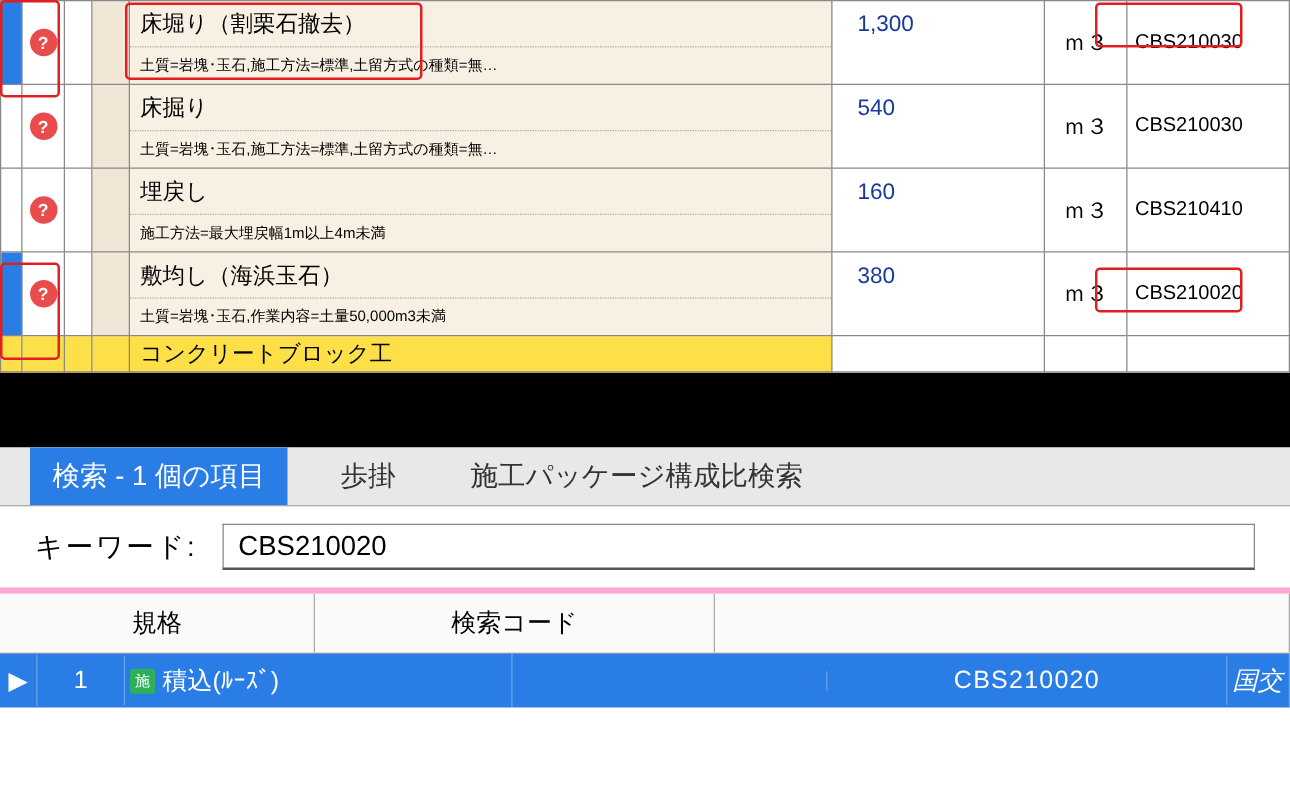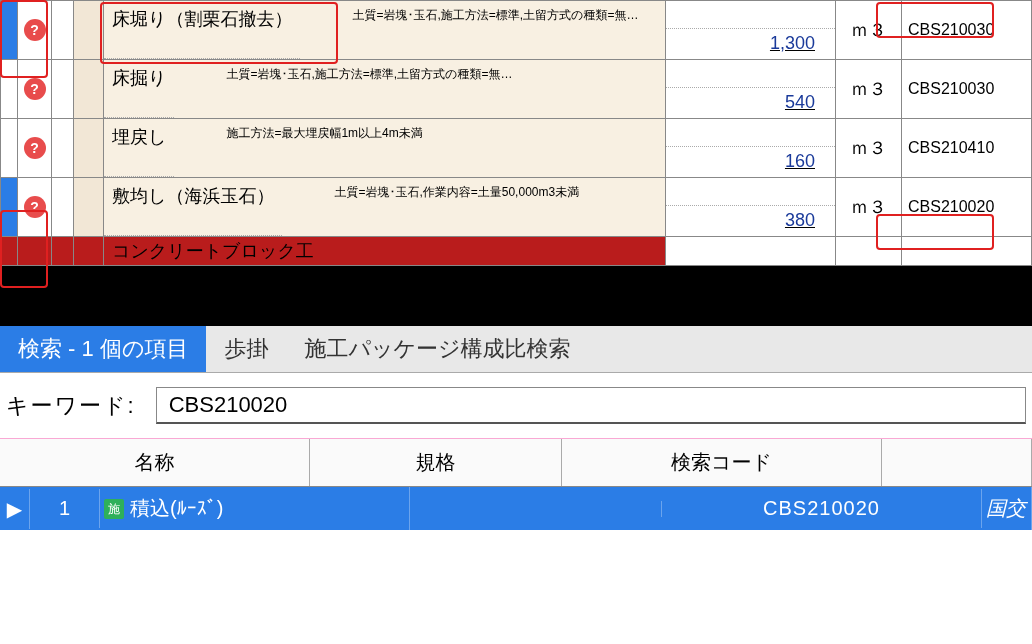--- a/index.html
+++ b/index.html
@@ -33,35 +33,35 @@
       background: #e84c4c;
       color: #fff;
       font-weight: bold;
       line-height: 22px;
       text-align: center;
       font-size: 14px;
     }
     .checkbox-col { width: 22px; background: #fff; }
     .spacer-col { width: 30px; background: #f2e7d6; }
     .desc-col { background: #f8f0e2; padding: 0; }
-    .desc-inner { display: flex; flex-direction: row; min-height: 58px; gap: 44px; }
+    .desc-inner { display: flex; flex-direction: column; min-height: 58px; }
     .desc-title {
       padding: 6px 8px;
       font-size: 18px;
       border-bottom: 1px dotted #aaa;
     }
     .desc-detail {
       padding: 6px 8px;
       font-size: 12px;
       white-space: nowrap;
       overflow: hidden;
       text-overflow: ellipsis;
     }
     .qty-col { width: 170px; padding: 0; background: #fff; }
-    .qty-inner { display: flex; flex-direction: column; min-height: 58px; text-decoration: underline; }
+    .qty-inner { display: flex; min-height: 58px; }
     .qty-empty { height: 28px; border-bottom: 1px dotted #aaa; }
     .qty-val {
       padding: 4px 20px;
       text-align: right;
       font-size: 18px;
       color: #1a3a9a;
     }
     .unit-col {
       width: 66px;
       text-align: center;
@@ -76,46 +76,47 @@
       vertical-align: top;
       margin-top: 40px;
     }
     .red-box {
       border: 2px solid #e02020;
       border-radius: 4px;
       position: absolute;
       pointer-events: none;
     }
     .top-wrapper { position: relative; }
-    .truncated-row td { padding: 2px 8px; font-size: 18px; background: #b91c1c; }
+    .truncated-row td { padding: 2px 8px; font-size: 18px; background: #fde047; }
 
     .black-band { background: #000; height: 60px; width: 100%; }
 
     .bottom-panel { padding: 0; }
     .tabs {
       display: flex;
       align-items: center;
       background: #e8e8e8;
       border-bottom: 1px solid #aaa;
     }
     .tab {
       padding: 8px 18px;
       font-size: 22px;
       color: #333;
       cursor: pointer;
+      margin-left: 24px;
     }
     .tab.active {
       background: #2b7de6;
       color: #fff;
     }
     .keyword-row {
       display: flex;
       align-items: center;
-      padding: 14px 6px;
-      border-bottom: 1px solid #f9a8d4;
+      padding: 14px 28px;
+      border-bottom: 5px solid #f9a8d4;
     }
     .keyword-label {
       font-size: 22px;
       letter-spacing: 2px;
       margin-right: 20px;
     }
     .keyword-input {
       flex: 1;
       font-size: 22px;
       padding: 4px 12px;
@@ -288,21 +289,20 @@
     <div class="tab">歩掛</div>
     <div class="tab">施工パッケージ構成比検索</div>
   </div>
 
   <div class="keyword-row">
     <span class="keyword-label">キーワード:</span>
     <input class="keyword-input" type="text" value="CBS210020" style="">
   </div>
 
   <div class="results-header">
-    <div class="col-name">名称</div>
     <div class="col-spec">規格</div>
     <div class="col-code">検索コード</div>
     <div class="col-rest"></div>
   </div>
 
   <div class="result-row">
     <div class="rr-marker">▶</div>
     <div class="rr-no">1</div>
     <div class="rr-name">
       <span class="doc-icon">施</span>

